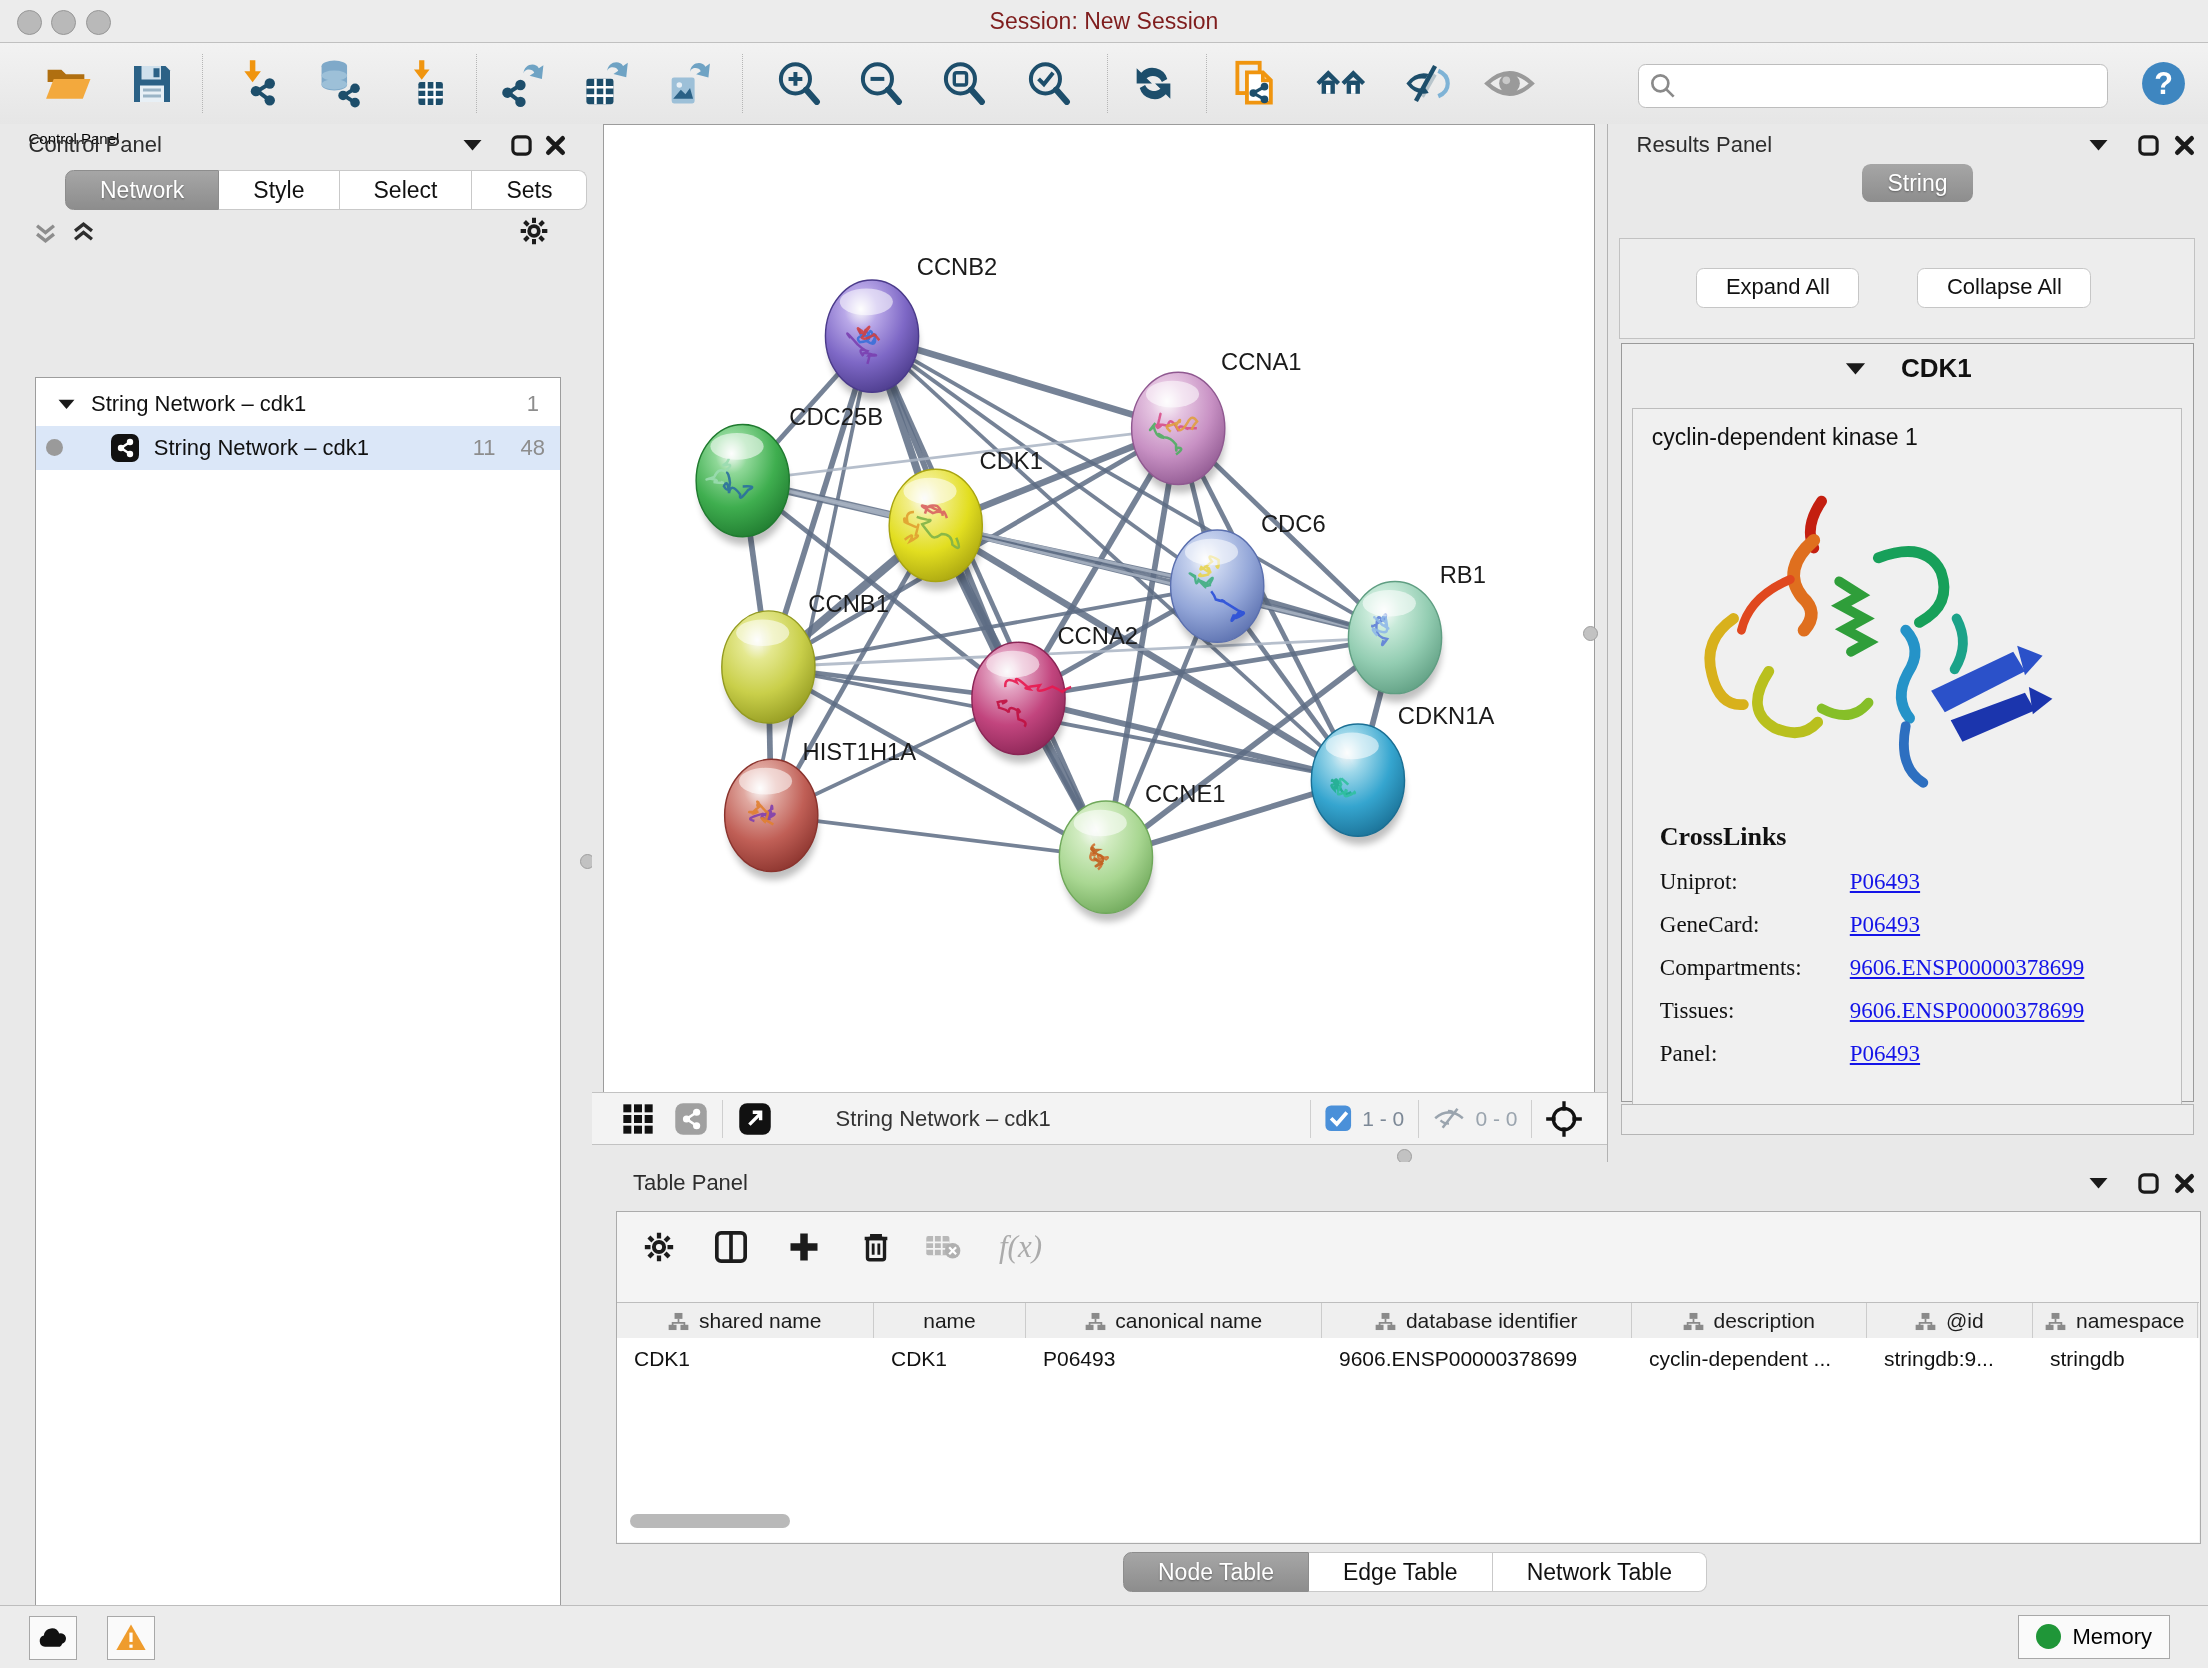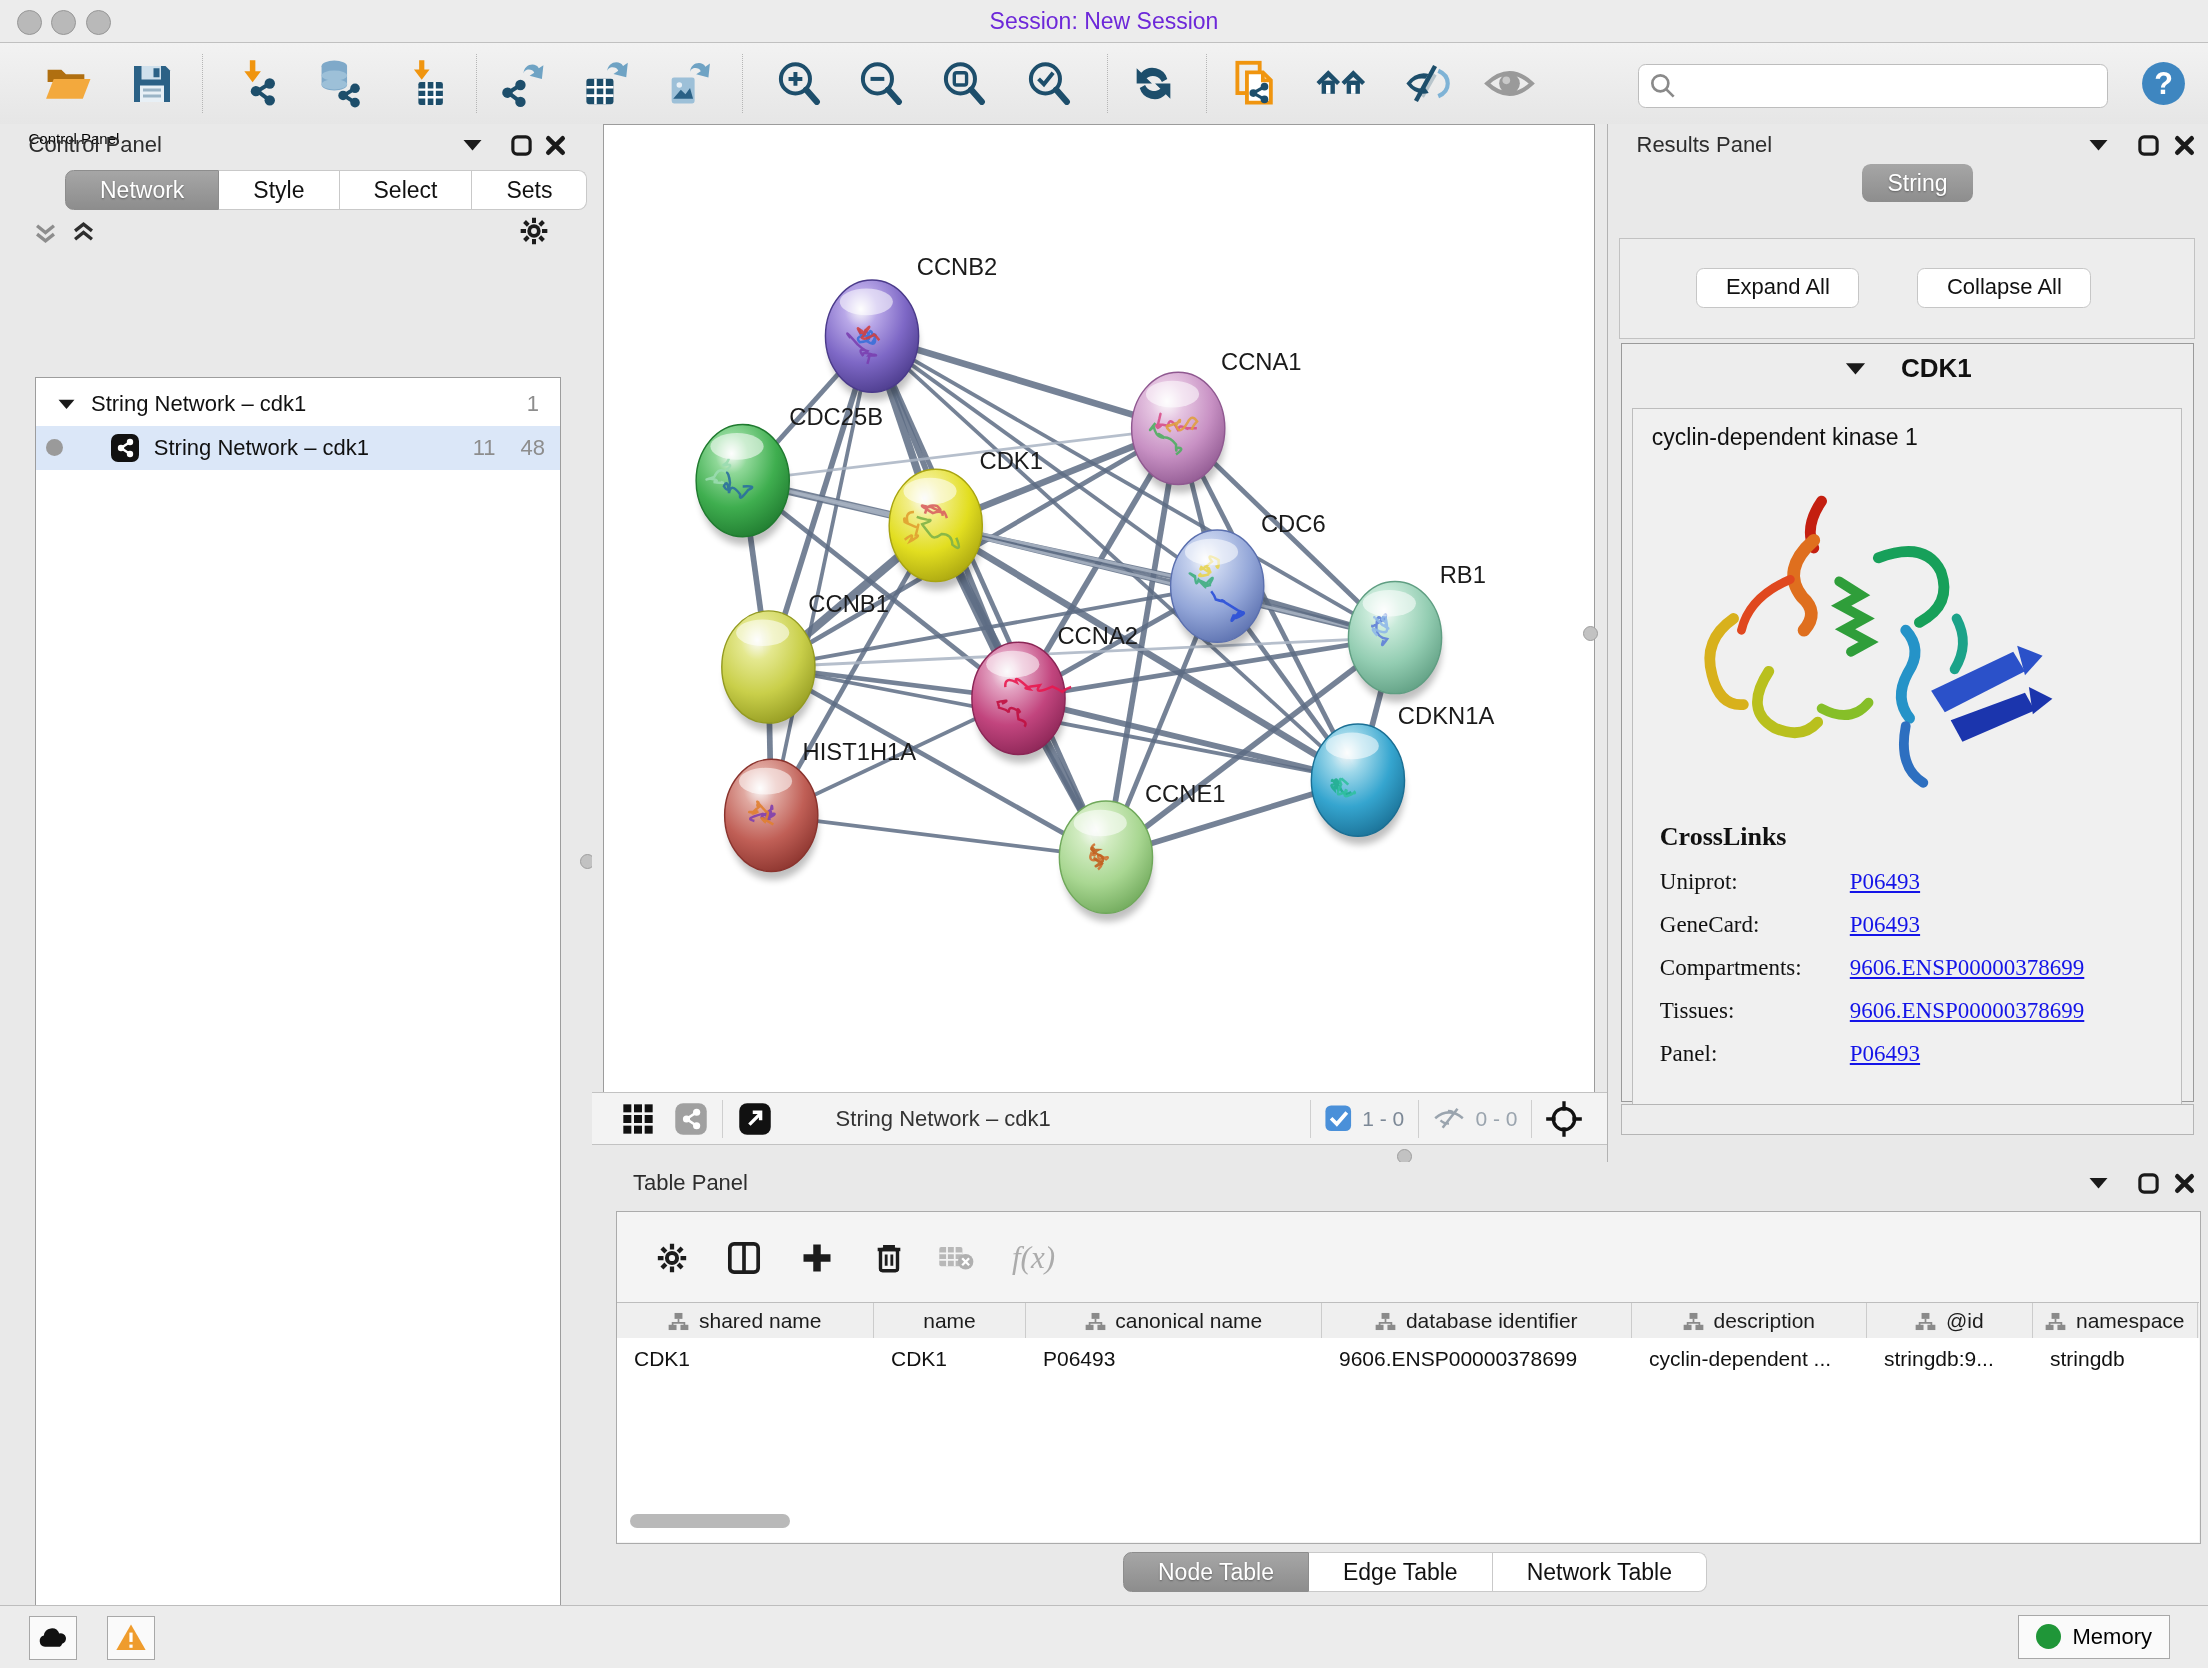--- a/index.html
+++ b/index.html
@@ -4,21 +4,21 @@
 <style>
   html,body{margin:0;padding:0;background:#d0d0d0;}
   #app{position:relative;width:2208px;height:1668px;background:#ececec;
        font-family:"Liberation Sans",sans-serif;overflow:hidden;
        -webkit-font-smoothing:antialiased;}
   .abs{position:absolute;}
   
   #titlebar{left:0;top:0;width:2208px;height:42px;background:#ececec;border-bottom:1px solid #c0c0c0;}
   .light{position:absolute;top:9.5px;width:23px;height:23px;border-radius:50%;
          background:#b9b9b9;border:1px solid #979797;}
-  #win-title{width:100%;text-align:center;line-height:42px;font-size:23px;color:#6d28d9;}
+  #win-title{width:100%;text-align:center;line-height:42px;font-size:23px;color:#7f1d1d;}
   
   #toolbar{left:0;top:43px;width:2208px;height:81px;background:linear-gradient(#f2f2f2,#e6e6e6);
            border-bottom:1px solid #a8a8a8;}
   .tbtn{position:absolute;top:13.3px;width:55px;height:55px;display:flex;align-items:center;justify-content:center;cursor:pointer;}
   .tsep{position:absolute;top:11.4px;height:59px;width:0;border-left:1.9px dotted #b5b5b5;}
   #search-wrap{position:absolute;left:1638px;top:21px;width:468px;height:42px;background:#fff;
                border:1px solid #bdbdbd;border-radius:7.6px;display:flex;align-items:center;}
   #search-input{border:none;outline:none;flex:1;font-size:21px;font-family:"Liberation Sans",sans-serif;background:transparent;}
   
   #control-panel{left:0;top:124px;width:592px;height:1482px;background:#e9e9e9;border-right:1px solid #b2b2b2;}
@@ -48,21 +48,21 @@
   .rbtn{height:38px;line-height:36px;padding:0 28.5px;background:#fff;border:1px solid #c6c6c6;
         border-radius:7.6px;font-size:22px;color:#111;cursor:pointer;display:inline-block;}
   #crosslinks{font-family:"Liberation Serif",serif;}
   #crosslinks .cl-head{font-size:26px;font-weight:bold;color:#111;}
   .cl-row{display:flex;font-size:23px;margin-top:17px;}
   .cl-label{width:190px;color:#111;}
   .cl-row a{color:#1414e8;text-decoration:underline;}
   
   #table-panel{left:592px;top:1162px;width:1617px;height:443px;background:#e9e9e9;}
   #table-box{position:absolute;left:24px;top:49px;width:1583px;height:331px;background:#f4f4f4;border:1px solid #ababab;}
-  .tp-ico{position:absolute;top:21px;width:49px;height:49px;display:flex;align-items:center;justify-content:center;cursor:pointer;margin-left:13px;}
+  .tp-ico{position:absolute;top:10px;width:49px;height:49px;display:flex;align-items:center;justify-content:center;cursor:pointer;}
   #tbl-header{position:absolute;left:0;top:90px;width:1582px;height:36px;display:flex;background:#efefef;
               border-top:1px solid #bdbdbd;border-bottom:1.9px solid #9a9a9a;overflow:hidden;}
   .th{display:flex;align-items:center;justify-content:center;gap:9.5px;font-size:21px;color:#1c1c1c;
       border-right:1px solid #cccccc;box-sizing:border-box;flex:none;cursor:pointer;}
   #tbl-row{position:absolute;left:0;top:126px;width:1582px;height:42px;display:flex;background:#fff;overflow:hidden;}
   .td{font-size:21px;color:#111;line-height:42px;padding-left:17px;box-sizing:border-box;flex:none;
       white-space:nowrap;overflow:hidden;}
   #tbl-white{position:absolute;left:0;top:126px;width:1582px;height:204px;background:#fff;z-index:0;}
   #hscroll{position:absolute;left:13.3px;top:302px;width:160px;height:14.3px;border-radius:7.6px;background:#b9b9b9;cursor:pointer;}
   

